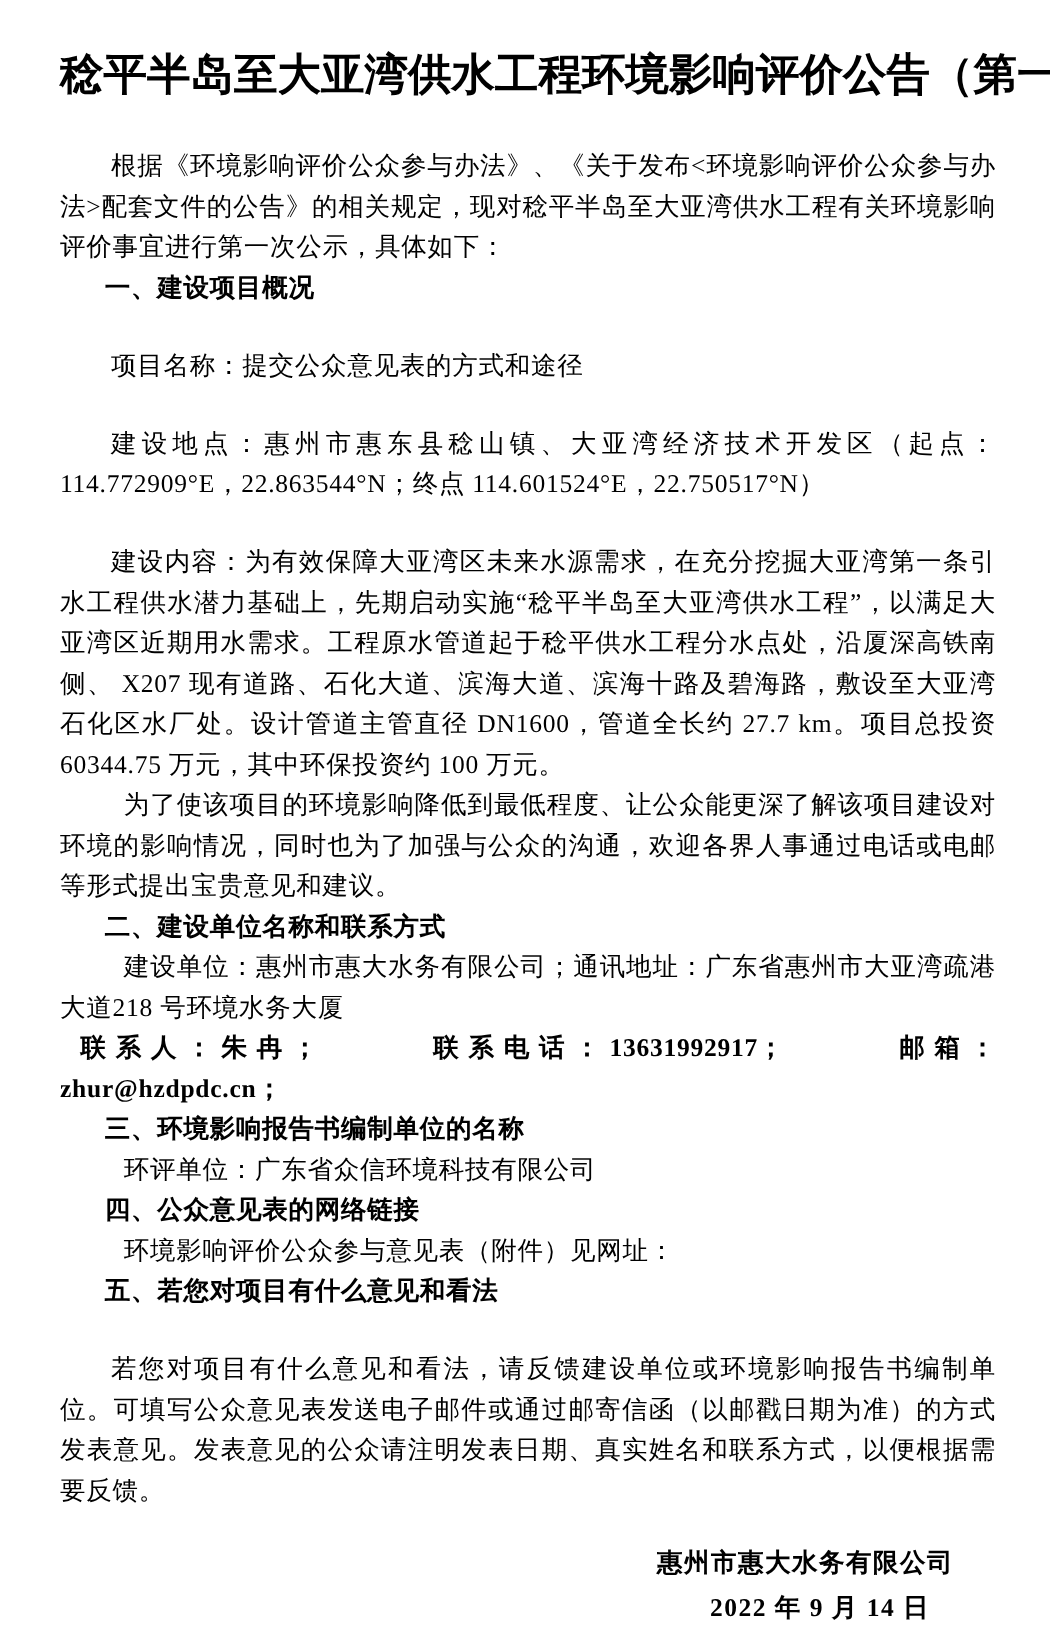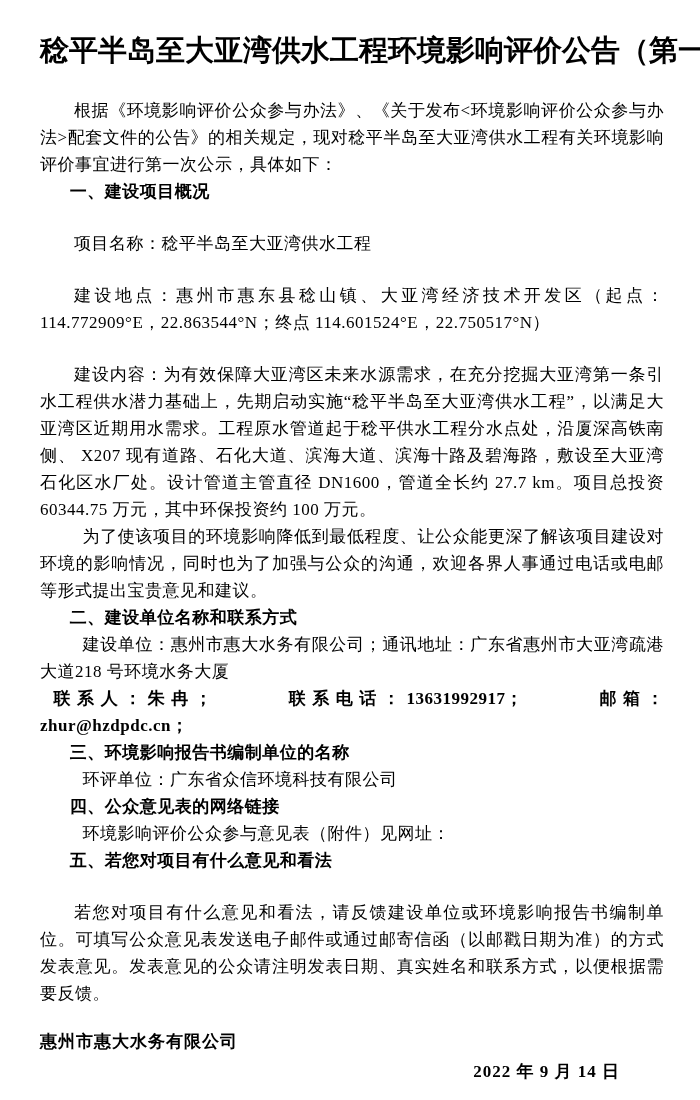--- a/index.html
+++ b/index.html
@@ -47,21 +47,21 @@
     letter-spacing: 0.5px;
   }
   .label-bold { font-weight: normal; }
   .signature-block {
     margin-top: 20px;
   }
   .signature-company {
     margin: 0;
     line-height: 30px;
     font-weight: bold;
-    text-align: left;
+    text-align: right;
     padding-right: 28px;
     letter-spacing: 1px;
   }
   .signature-date {
     margin: 0;
     line-height: 30px;
     font-weight: bold;
     text-align: right;
     padding-right: 44px;
     letter-spacing: 1px;
@@ -71,21 +71,21 @@
 <body>
 
 <div class="page">
 
   <h1 class="doc-title">稔平半岛至大亚湾供水工程环境影响评价公告（第一次）</h1>
 
   <p class="line indent2">根据《环境影响评价公众参与办法》、《关于发布&lt;环境影响评价公众参与办法&gt;配套文件的公告》的相关规定，现对稔平半岛至大亚湾供水工程有关环境影响评价事宜进行第一次公示，具体如下：</p>
 
   <p class="line heading">一、建设项目概况</p>
 
-  <p class="line indent2"><span class="label-bold">项目名称：</span><span>稔平半岛至大亚湾供水工程</span></p>
+  <p class="line indent2"><span class="label-bold">项目名称：</span><span>提交公众意见表的方式和途径</span></p>
 
   <p class="line indent2"><span class="label-bold">建设地点：</span><span>惠州市惠东县稔山镇、大亚湾经济技术开发区（起点：114.772909°E，22.863544°N；终点 114.601524°E，22.750517°N）</span></p>
 
   <p class="line indent2"><span class="label-bold">建设内容：</span><span>为有效保障大亚湾区未来水源需求，在充分挖掘大亚湾第一条引水工程供水潜力基础上，先期启动实施“稔平半岛至大亚湾供水工程”，以满足大亚湾区近期用水需求。工程原水管道起于稔平供水工程分水点处，沿厦深高铁南侧、 X207 现有道路、石化大道、滨海大道、滨海十路及碧海路，敷设至大亚湾石化区水厂处。设计管道主管直径 DN1600，管道全长约 27.7 km。项目总投资 60344.75 万元，其中环保投资约 100 万元。</span></p>
 
   <p class="line indent25">为了使该项目的环境影响降低到最低程度、让公众能更深了解该项目建设对环境的影响情况，同时也为了加强与公众的沟通，欢迎各界人事通过电话或电邮等形式提出宝贵意见和建议。</p>
 
   <p class="line heading">二、建设单位名称和联系方式</p>
 
   <p class="line indent25">建设单位：惠州市惠大水务有限公司；通讯地址：广东省惠州市大亚湾疏港大道218 号环境水务大厦</p>

